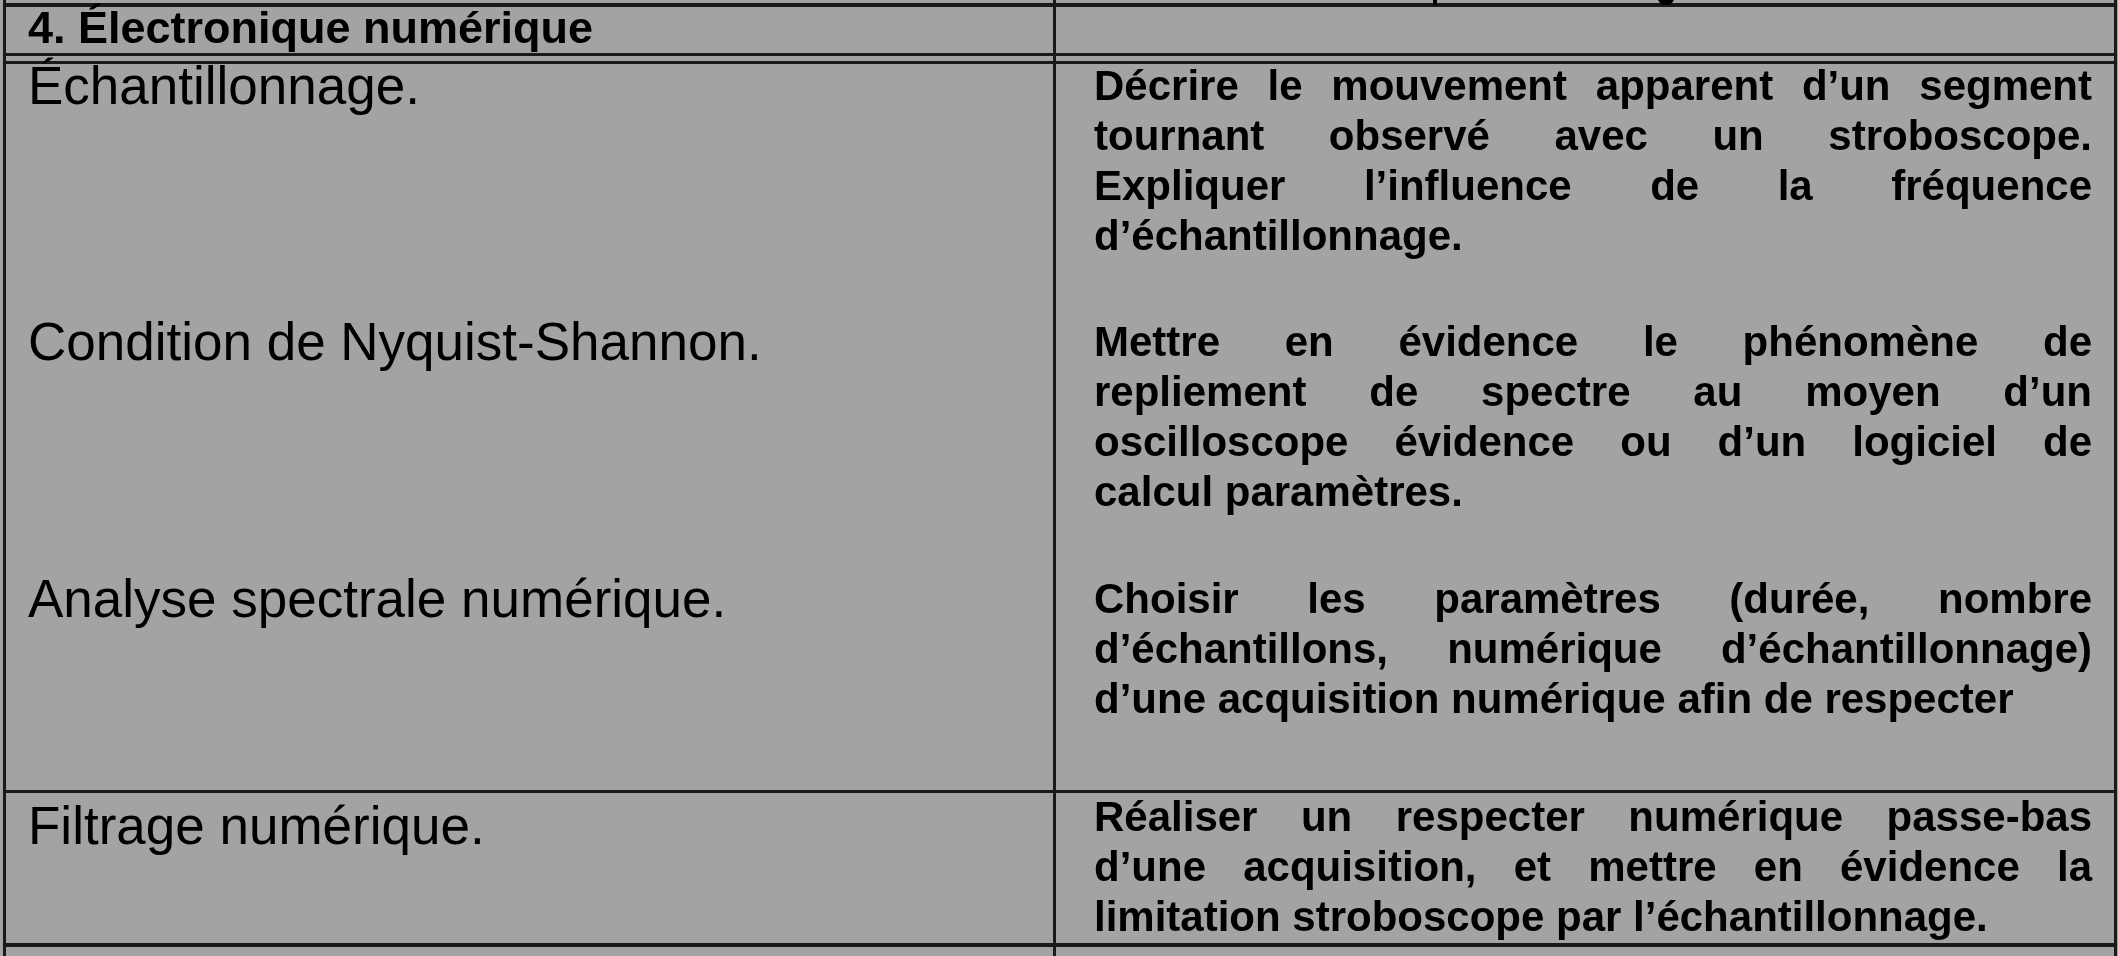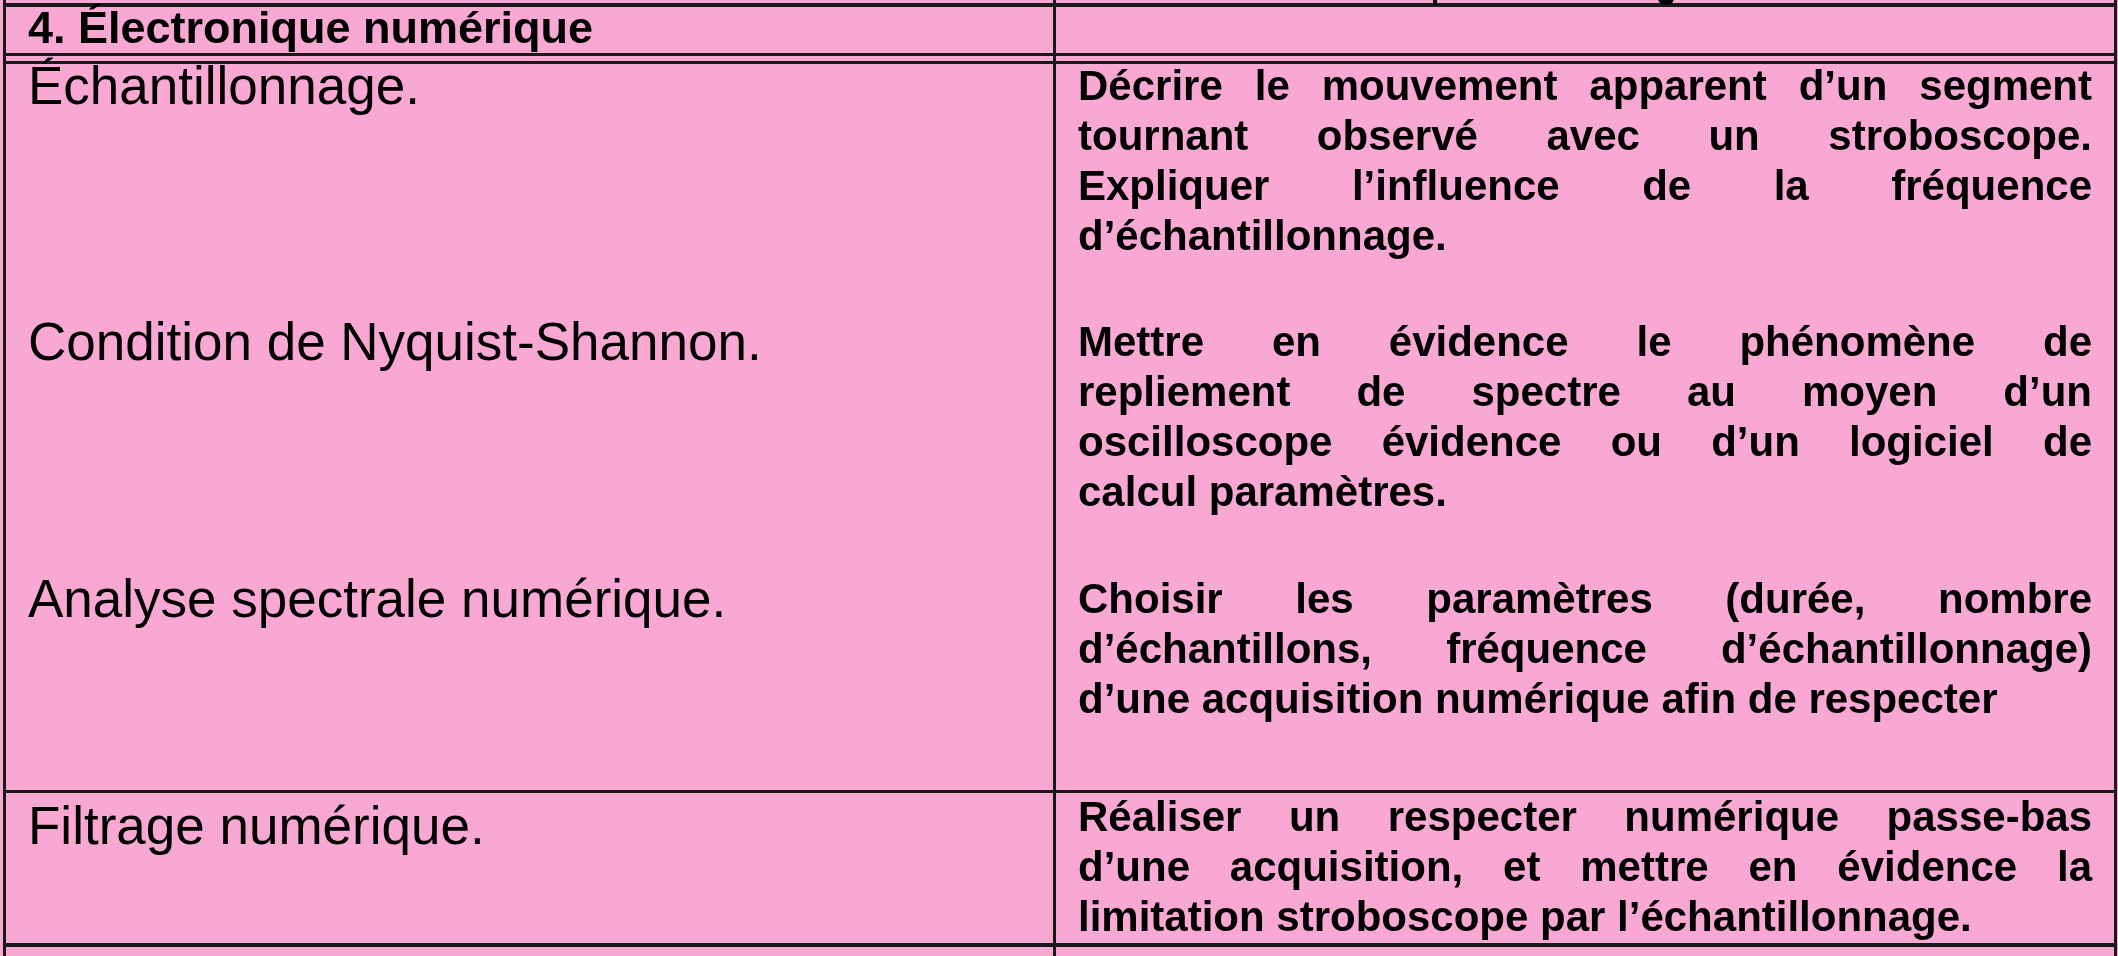--- a/index.html
+++ b/index.html
@@ -1,20 +1,20 @@
 <!DOCTYPE html>
 <html><head>
 <meta charset="utf-8">
 <title>Document</title>
 <style>
   html,body{margin:0;padding:0;background:#ffffff;}
   #page{
     position:relative;
     width:2118px;height:956px;
-    background:#f9a8d4;
+    background:#a3a3a3;
     color:#000000;
     font-family:"Liberation Sans", sans-serif;
     overflow:hidden;
   }
   .vline{position:absolute;top:0;bottom:0;width:3px;background:#1a1a1a;}
   .hline{position:absolute;left:3px;width:2114px;background:#1a1a1a;}
   .frag{position:absolute;background:#000;}
   .frag-blob{border-radius:0 0 9px 9px;}
   .section-title{
     position:absolute;left:28px;top:5px;width:1000px;
@@ -26,20 +26,21 @@
     font-size:53px;line-height:50px;font-weight:400;
     white-space:nowrap;
   }
   .para{
     position:absolute;left:1078px;width:1014px;
     font-size:42px;line-height:50px;font-weight:700;
   }
   .para .jline{
     text-align:justify;
     text-align-last:justify;
+    margin-left:16px;
   }
   .para .jline:last-child{
     text-align-last:left;
   }
 </style>
 </head>
 <body>
 
 <div id="page">
 
@@ -70,21 +71,21 @@
       <div class="jline">d’échantillonnage.</div>
     </div>
   <div class="para" style="top:317px;">
       <div class="jline">Mettre en évidence le phénomène de</div>
       <div class="jline">repliement de spectre au moyen d’un</div>
       <div class="jline">oscilloscope évidence ou d’un logiciel de</div>
       <div class="jline">calcul paramètres.</div>
     </div>
   <div class="para" style="top:574px;">
       <div class="jline">Choisir les paramètres (durée, nombre</div>
-      <div class="jline">d’échantillons, fréquence d’échantillonnage)</div>
+      <div class="jline">d’échantillons, numérique d’échantillonnage)</div>
       <div class="jline">d’une acquisition numérique afin de respecter</div>
     </div>
   <div class="para" style="top:792px;">
       <div class="jline">Réaliser un respecter numérique passe-bas</div>
       <div class="jline">d’une acquisition, et mettre en évidence la</div>
       <div class="jline">limitation stroboscope par l’échantillonnage.</div>
     </div>
 
 </div>
 

